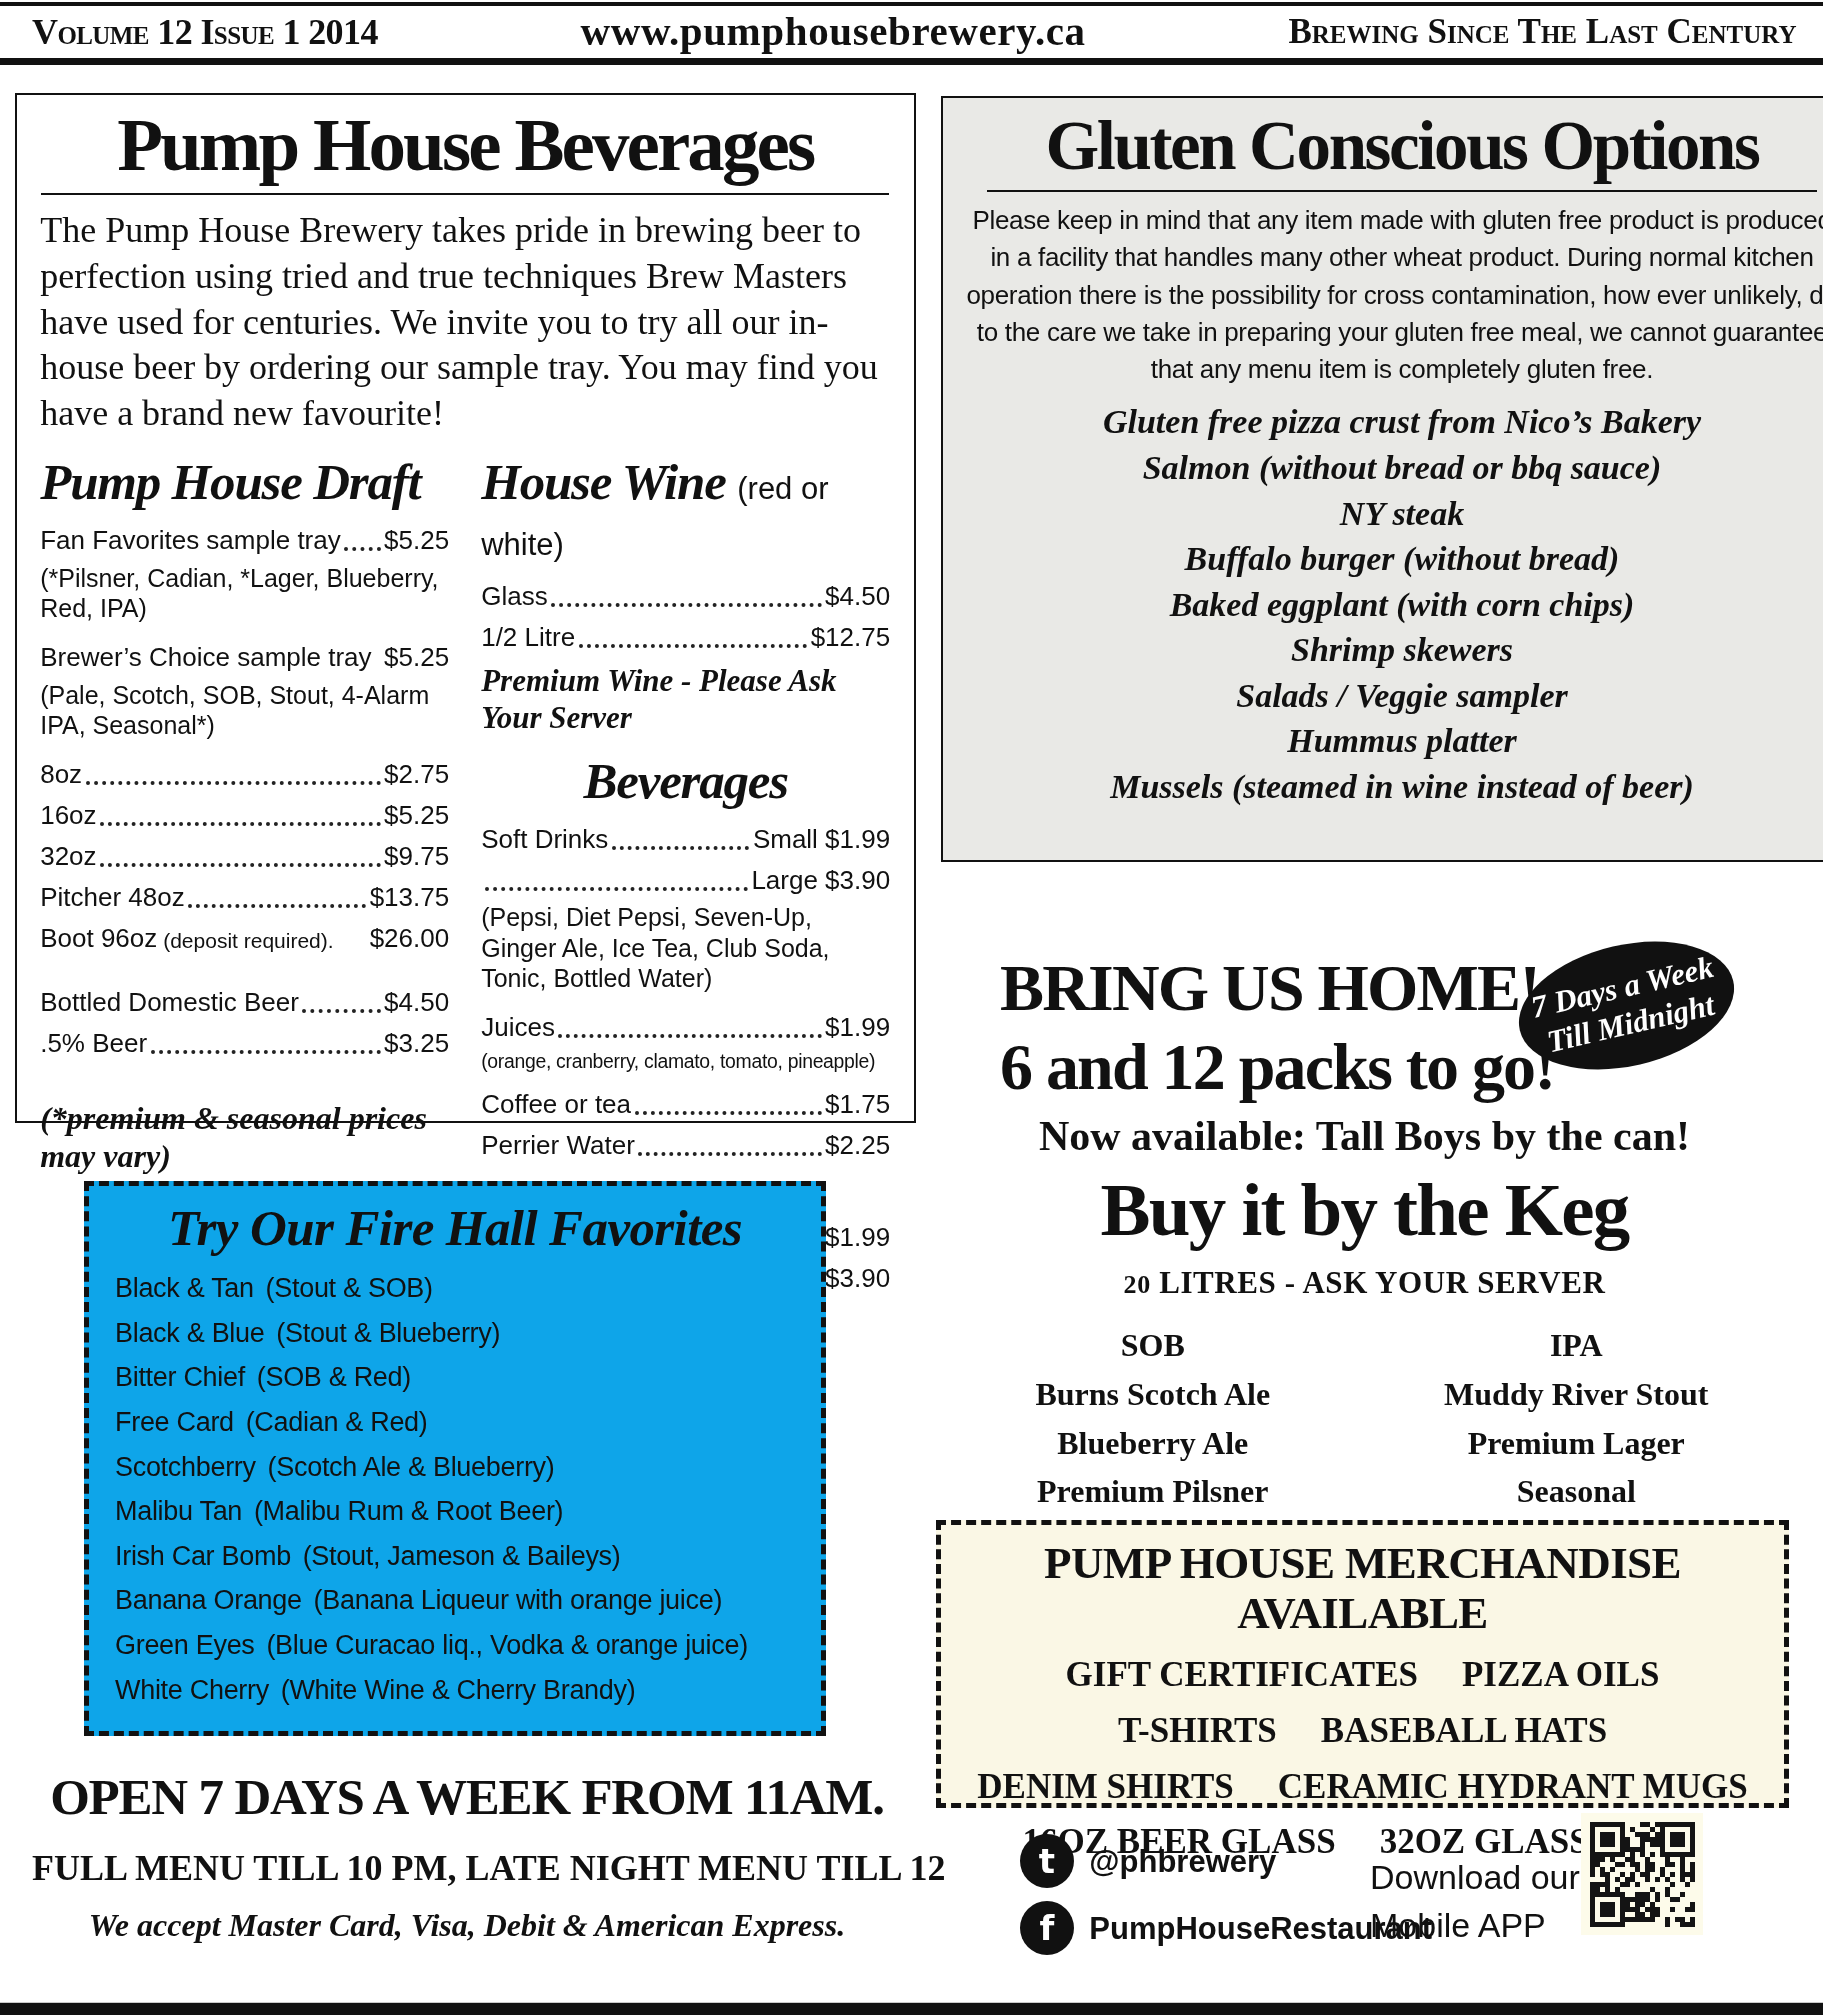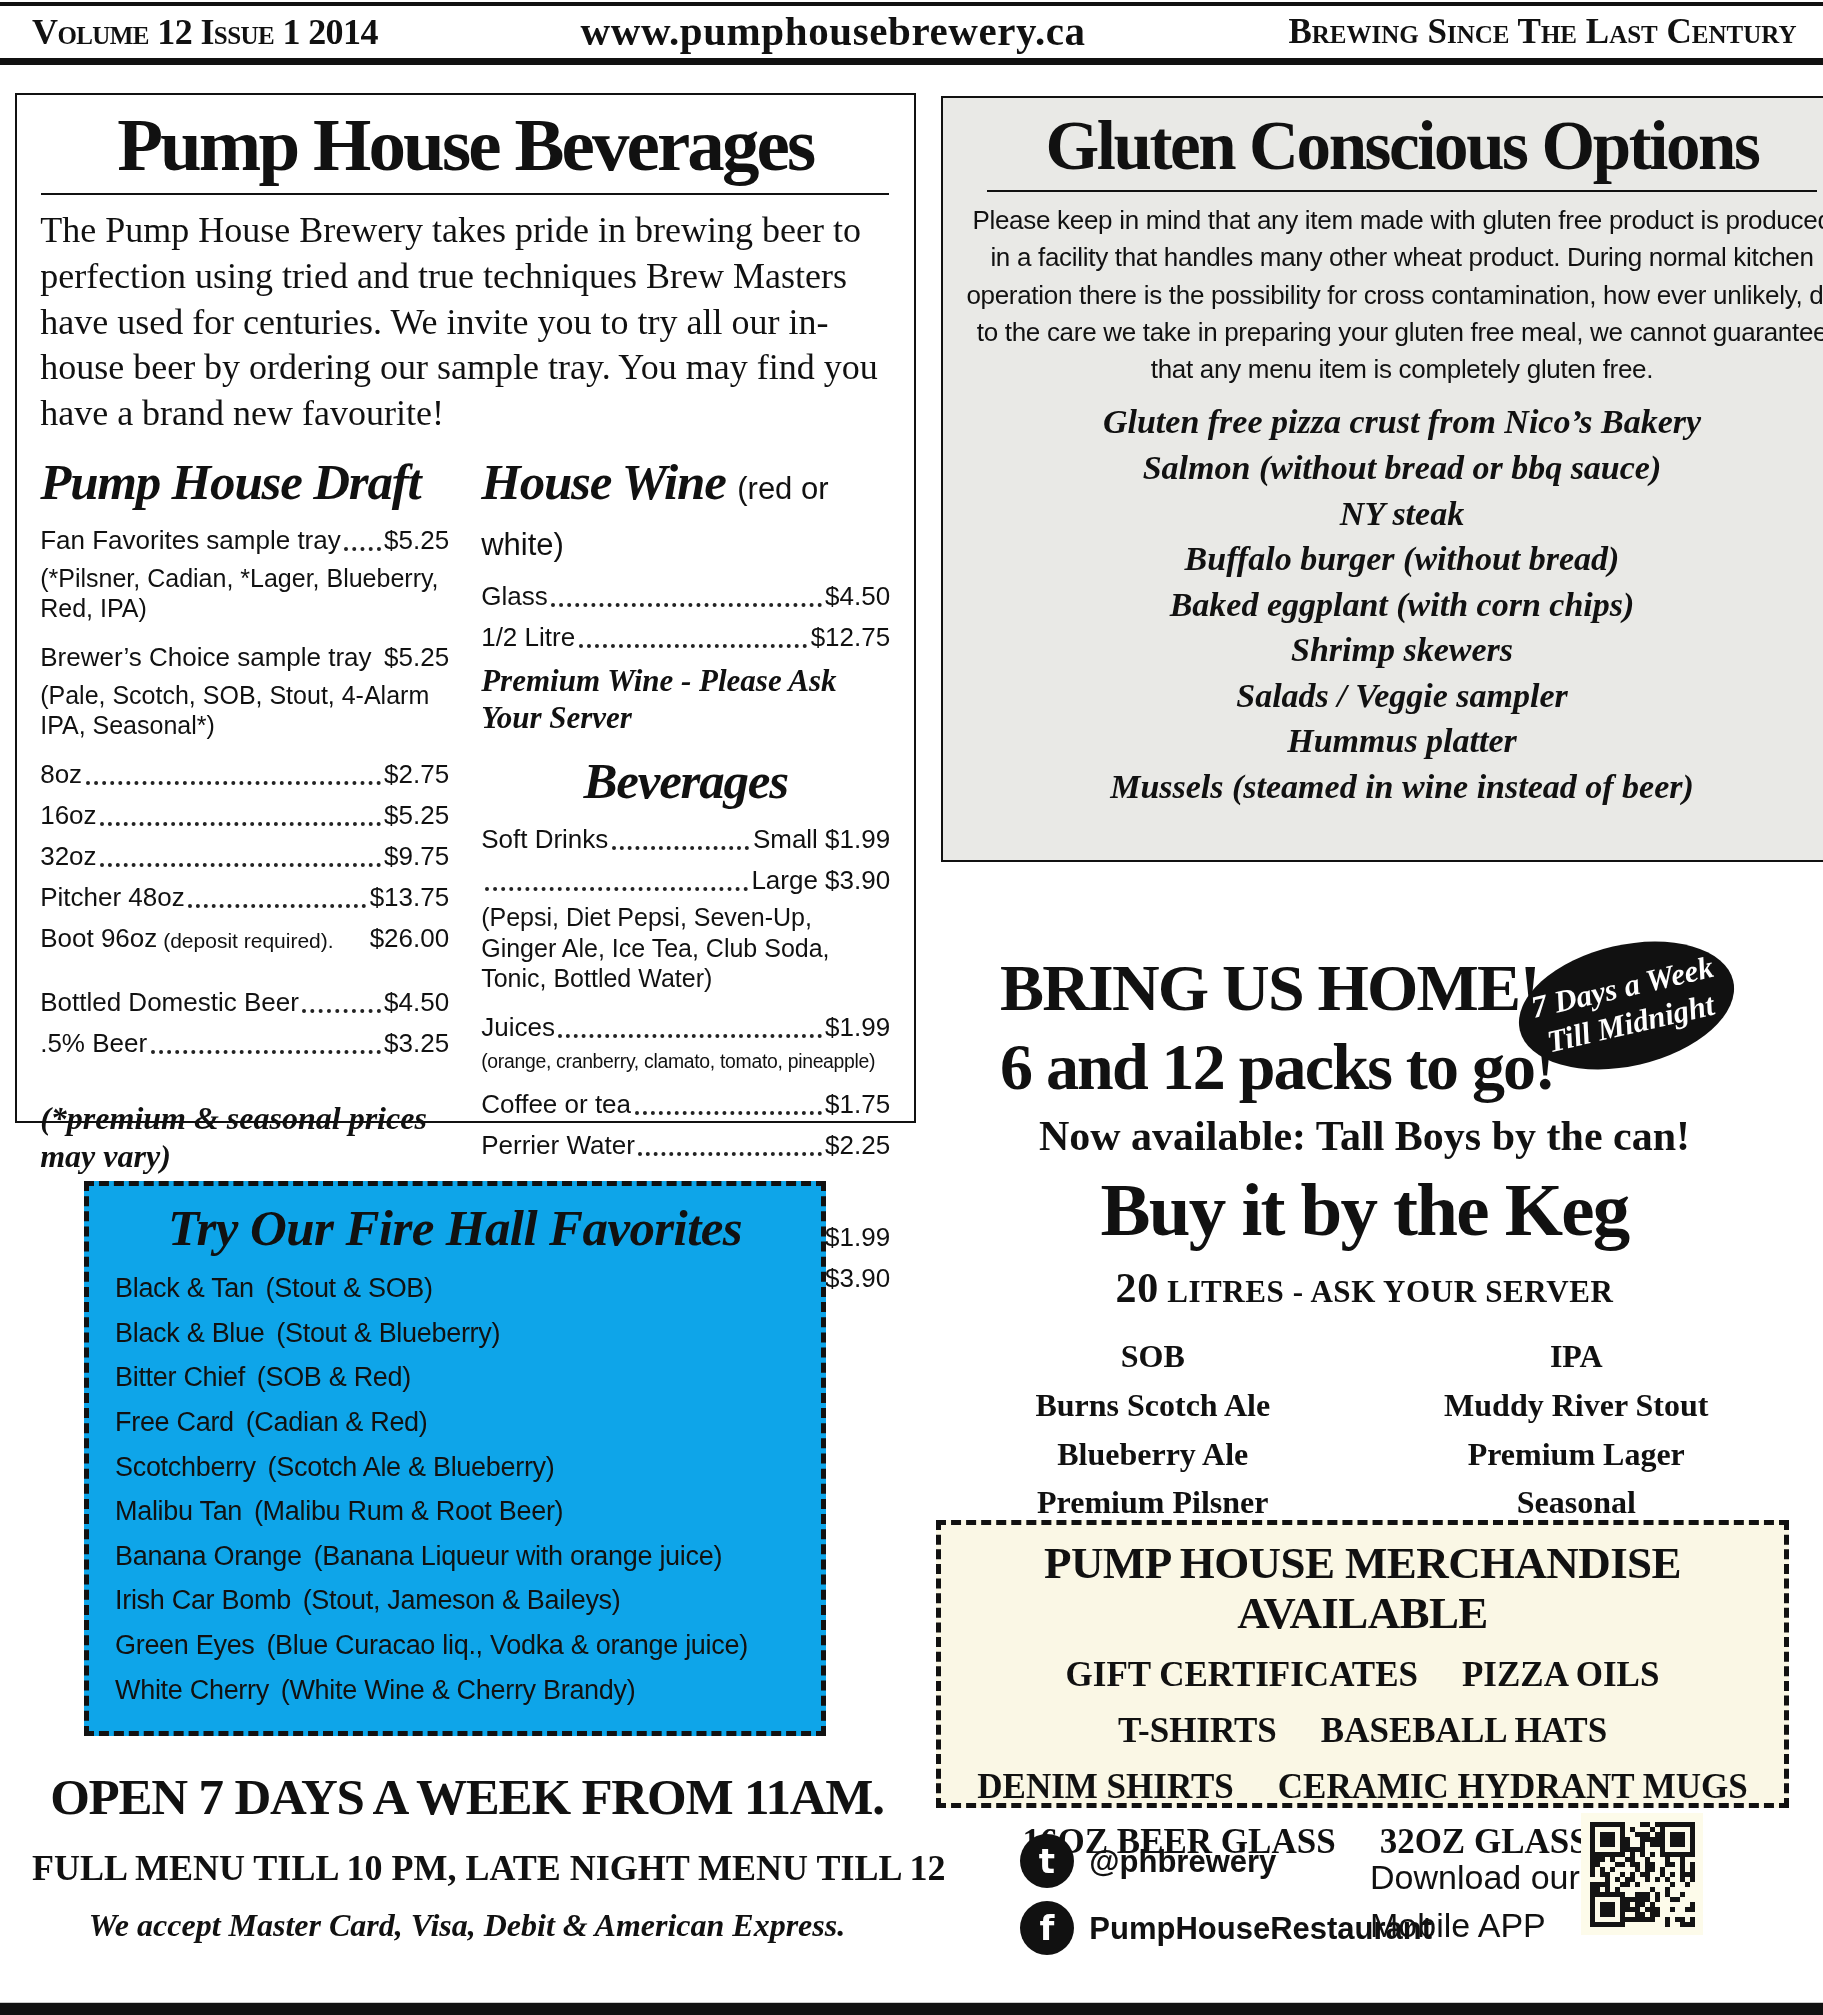--- a/index.html
+++ b/index.html
@@ -53,21 +53,21 @@
   .bring-line{font:700 66px/1.2 "Liberation Serif",serif;letter-spacing:-1.8px;white-space:nowrap;}
   #badge{position:absolute;left:1517px;top:945px;width:219px;height:121px;background:#111;
     border-radius:50%;transform:rotate(-13deg);display:flex;flex-direction:column;
     align-items:center;justify-content:center;color:#fff;
     font:italic 700 31px/1.18 "Liberation Serif",serif;}
   #tallboys{position:absolute;left:941px;top:1113px;width:847px;text-align:center;
     font:700 42px/1.1 "Liberation Serif",serif;}
   #keg{position:absolute;left:941px;top:1169px;width:847px;text-align:center;}
   .keg-title{font:700 75px/1.1 "Liberation Serif",serif;letter-spacing:-1.8px;}
   .keg-sub{margin-top:15.3px;font:700 31px/1 "Liberation Serif",serif;letter-spacing:0.6px;}
-  .keg-sub .keg-sub-num{font-size:42px;text-align:right;}
+  .keg-sub .keg-sub-num{font-size:26px;text-align:right;}
   .keg-cols{display:flex;margin-top:23.5px;}
   .keg-col{flex:1;font:700 32px/1.52 "Liberation Serif",serif;white-space:nowrap;}
 
   
   #merch-box{position:absolute;left:936px;top:1520px;width:853px;height:288px;
     border:5.9px dashed #111;background:#faf7e5;text-align:center;padding:14px 11.8px 0;}
   .merch-title{font:700 45px/1.1 "Liberation Serif",serif;letter-spacing:-0.6px;}
   .merch-row{display:flex;justify-content:center;gap:44px;margin-top:19px;
     font:600 35px/1.05 "Liberation Serif",serif;white-space:nowrap;}
 
@@ -321,24 +321,24 @@
   <div class="fh-item">
     <span>Free Card</span><span class="fh-desc">(Cadian &amp; Red)</span>
   </div>
   <div class="fh-item">
     <span>Scotchberry</span><span class="fh-desc">(Scotch Ale &amp; Blueberry)</span>
   </div>
   <div class="fh-item">
     <span>Malibu Tan</span><span class="fh-desc">(Malibu Rum &amp; Root Beer)</span>
   </div>
   <div class="fh-item">
+    <span>Irish Car Bomb</span><span class="fh-desc">(Stout, Jameson &amp; Baileys)</span>
+  </div>
+  <div class="fh-item">
     <span>Banana Orange</span><span class="fh-desc">(Banana Liqueur with orange juice)</span>
-  </div>
-  <div class="fh-item">
-    <span>Irish Car Bomb</span><span class="fh-desc">(Stout, Jameson &amp; Baileys)</span>
   </div>
   <div class="fh-item">
     <span>Green Eyes</span><span class="fh-desc">(Blue Curacao liq., Vodka &amp; orange juice)</span>
   </div>
   <div class="fh-item">
     <span>White Cherry</span><span class="fh-desc">(White Wine &amp; Cherry Brandy)</span>
   </div>
 </div>
 
 <div id="footer-left">

